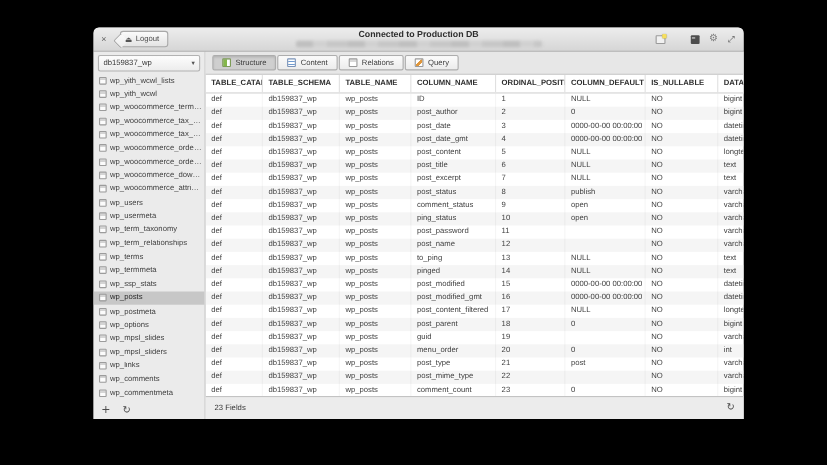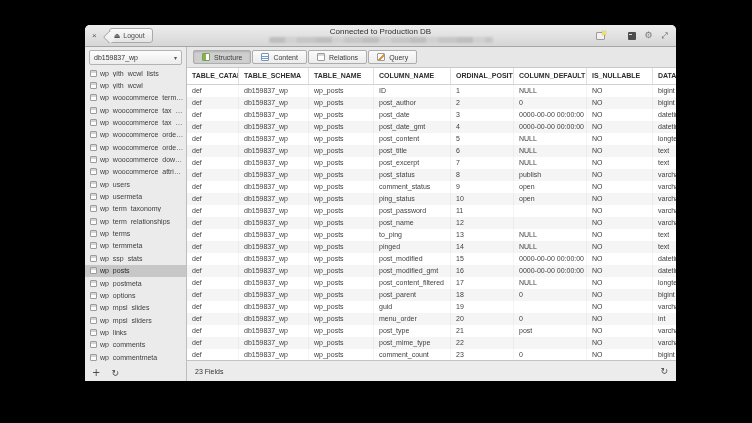--- a/index.html
+++ b/index.html
@@ -13,21 +13,21 @@
     border-bottom:1px solid #a6a6a6;display:flex;align-items:center;padding:0 8px 0 7px;}
   .close-x{font-size:8px;color:#5c5c5c;cursor:default;line-height:1;}
   .btn-logout{position:relative;margin-left:12px;height:15px;display:flex;align-items:center;gap:3px;
     padding:0 7px 0 4px;border:1px solid #a9a9a9;border-radius:3px;
     background:linear-gradient(#fafafa,#e4e4e4);font-size:7px;color:#4a4a4a;}
   .btn-logout::before{content:"";position:absolute;left:-4.4px;top:2.6px;width:8.6px;height:8.6px;
     background:linear-gradient(135deg,#fafafa,#ececec);border-left:1px solid #a9a9a9;
     border-bottom:1px solid #a9a9a9;transform:rotate(45deg);border-radius:2px 0 2px 2px;}
   .btn-logout .eject{font-family:"DejaVu Sans",sans-serif;font-size:7px;color:#555;position:relative;z-index:1;}
   .title-wrap{position:absolute;left:0;right:0;top:2px;text-align:center;pointer-events:none;}
-  .hb-title{font-size:8px;font-weight:normal;color:#2e2e2e;line-height:9px;}
+  .hb-title{font-size:8px;font-weight:bold;color:#2e2e2e;line-height:9px;}
   .hb-subtitle{width:224px;height:6px;margin:1px auto 0;border-radius:2px;opacity:.75;
     background:repeating-linear-gradient(90deg,#b5b5b5 0 16px,#cdcdcd 16px 28px,#bfbfbf 28px 47px);
     filter:blur(1.3px);}
   .hb-right{margin-left:auto;display:flex;align-items:center;gap:9px;position:relative;z-index:1;}
   .ic-newconn{width:9px;height:8px;border:1px solid #9a9a9a;border-radius:1px;background:#f1f1f1;
     position:relative;margin-right:14px;}
   .ic-newconn::after{content:"";position:absolute;right:-2px;top:-2px;width:4px;height:4px;
     background:#f6df5e;border-radius:1px;box-shadow:0 0 1px rgba(0,0,0,.4);}
   .ic-terminal{width:8px;height:8px;background:#4d4d4d;border-radius:1px;position:relative;}
   .ic-terminal::after{content:"";position:absolute;left:1.5px;top:2px;width:3px;height:1px;background:#ddd;}

